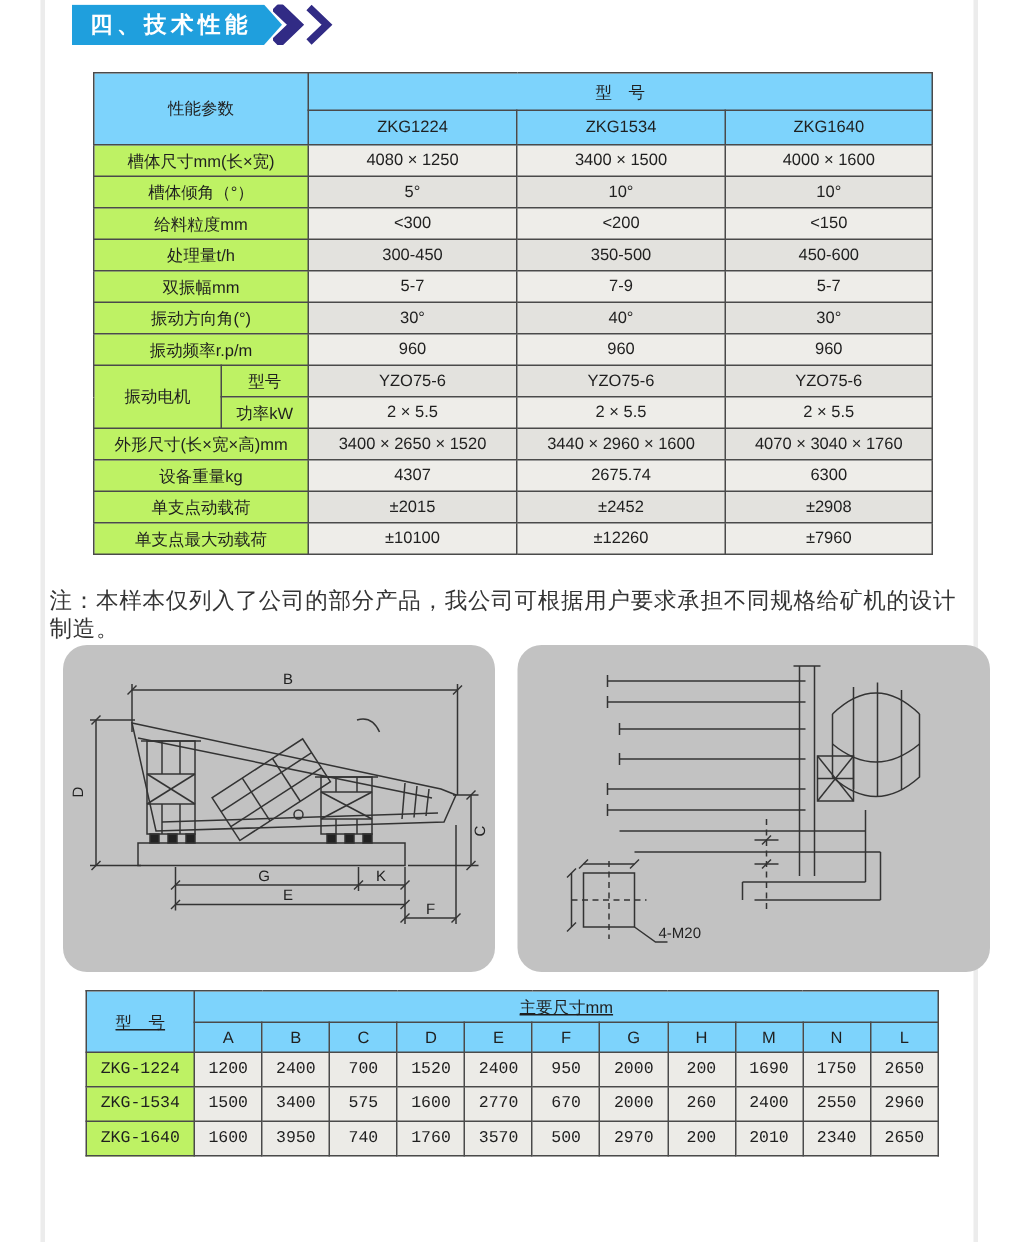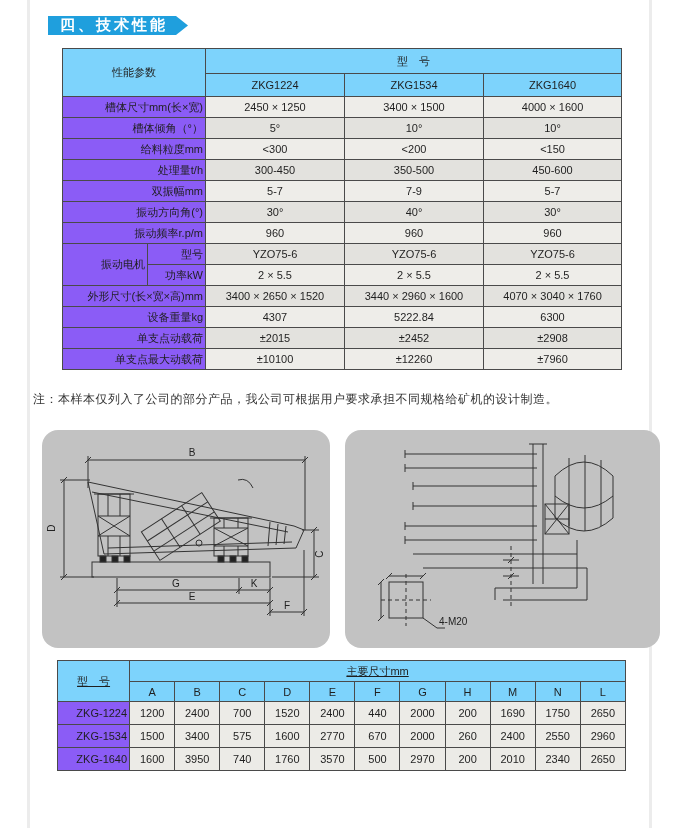--- a/index.html
+++ b/index.html
@@ -6,55 +6,55 @@
   html,body { background:#ffffff; }
   .page {
     position:relative; width:680px; height:828px; background:#ffffff;
     font-family:"Liberation Sans","DejaVu Sans",sans-serif; overflow:hidden; color:#1f1f1f;
   }
   .gutter { position:absolute; top:0; bottom:0; width:3px; background:#ececec; }
   .gutter.left { left:27px; }
   .gutter.right { left:649px; }
 
   
-  .section-header { position:absolute; left:48px; top:16px; height:14px; display:flex; align-items:flex-end;flex-direction:column; }
+  .section-header { position:absolute; left:48px; top:16px; height:14px; display:flex; align-items:flex-end; }
   .badge {
     background:#1f9fdd; color:#ffffff; font-weight:bold; font-size:15px; letter-spacing:3px;
     display:flex; align-items:center; padding:0 6px 0 12px; height:27px;
     clip-path:polygon(0 0, calc(100% - 12px) 0, 100% 50%, calc(100% - 12px) 100%, 0 100%);
     padding-right:20px;
   }
   .chevrons { margin-left:-6px; }
 
   
   table { border-collapse:collapse; table-layout:fixed; font-size:11px; }
   th, td { border:1px solid #4a4a4a; text-align:center; vertical-align:middle; padding:0 2px; font-weight:normal; }
-  .hcell { background:#8b5cf6;text-align:right; }
+  .hcell { background:#bef264; }
   thead th { background:#7dd3fc; }
   .spec-table { position:absolute; left:62px; top:48px; width:559px; }
   .spec-table thead tr:nth-child(1) th { height:25px; }
   .spec-table thead tr:nth-child(2) th { height:23px; }
   .spec-table tbody td { height:21px; }
   .spec-table tbody tr:nth-child(odd) .vcell { background:#eeede9; }
   .spec-table tbody tr:nth-child(even) .vcell { background:#e3e2de; }
 
-  .note { position:absolute; left:33px; top:391px; width:616px; font-size:12px; color:#343434; letter-spacing:0.5px; }
+  .note { position:absolute; left:33px; top:391px; width:616px; font-size:15px; color:#343434; letter-spacing:0.5px; }
 
   
   .diagram-panel { position:absolute; top:430px; height:218px; background:#c2c2c2; border-radius:16px; }
   .diagram-panel.left { left:42px; width:288px; }
   .diagram-panel.right { left:345px; width:315px; }
   .diagram-panel svg { display:block; }
   .draw { stroke:#333333; fill:none; stroke-width:1; }
   .dimtext { font-size:10px; fill:#222222; font-family:"Liberation Sans","DejaVu Sans",sans-serif; }
 
   .dim-table { position:absolute; left:57px; top:660px; width:569px; }
   .dim-table thead tr:nth-child(1) th { height:21px;text-decoration:underline; }
   .dim-table thead tr:nth-child(2) th { height:20px; }
-  .dim-table tbody td { height:23px; }
+  .dim-table tbody td { height:23px;font-family:Liberation Mono, monospace; }
   .dim-table tbody .vcell { background:#eceBE7; background:#ecebe7; }
 </style>
 </head>
 <body>
 
 <div class="page">
   <div class="gutter left"></div>
   <div class="gutter right"></div>
 
   <div class="section-header">
@@ -80,21 +80,21 @@
       </tr>
       <tr>
         <th>ZKG1224</th>
         <th>ZKG1534</th>
         <th>ZKG1640</th>
       </tr>
     </thead>
     <tbody>
         <tr>
           <td class="hcell" colspan="2">槽体尺寸mm(长×宽)</td>
-          <td class="vcell">2450 × 1250</td>
+          <td class="vcell">4080 × 1250</td>
           <td class="vcell">3400 × 1500</td>
           <td class="vcell">4000 × 1600</td>
         </tr>
         <tr>
           <td class="hcell" colspan="2">槽体倾角（°）</td>
           <td class="vcell">5°</td>
           <td class="vcell">10°</td>
           <td class="vcell">10°</td>
         </tr>
         <tr>
@@ -142,21 +142,21 @@
         </tr>
         <tr>
           <td class="hcell" colspan="2">外形尺寸(长×宽×高)mm</td>
           <td class="vcell">3400 × 2650 × 1520</td>
           <td class="vcell">3440 × 2960 × 1600</td>
           <td class="vcell">4070 × 3040 × 1760</td>
         </tr>
         <tr>
           <td class="hcell" colspan="2">设备重量kg</td>
           <td class="vcell">4307</td>
-          <td class="vcell">5222.84</td>
+          <td class="vcell">2675.74</td>
           <td class="vcell">6300</td>
         </tr>
         <tr>
           <td class="hcell" colspan="2">单支点动载荷</td>
           <td class="vcell">±2015</td>
           <td class="vcell">±2452</td>
           <td class="vcell">±2908</td>
         </tr>
         <tr>
           <td class="hcell" colspan="2">单支点最大动载荷</td>
@@ -362,21 +362,21 @@
         </tr>
     </thead>
     <tbody>
         <tr>
           <td class="hcell">ZKG-1224</td>
           <td class="vcell">1200</td>
           <td class="vcell">2400</td>
           <td class="vcell">700</td>
           <td class="vcell">1520</td>
           <td class="vcell">2400</td>
-          <td class="vcell">440</td>
+          <td class="vcell">950</td>
           <td class="vcell">2000</td>
           <td class="vcell">200</td>
           <td class="vcell">1690</td>
           <td class="vcell">1750</td>
           <td class="vcell">2650</td>
         </tr>
         <tr>
           <td class="hcell">ZKG-1534</td>
           <td class="vcell">1500</td>
           <td class="vcell">3400</td>

